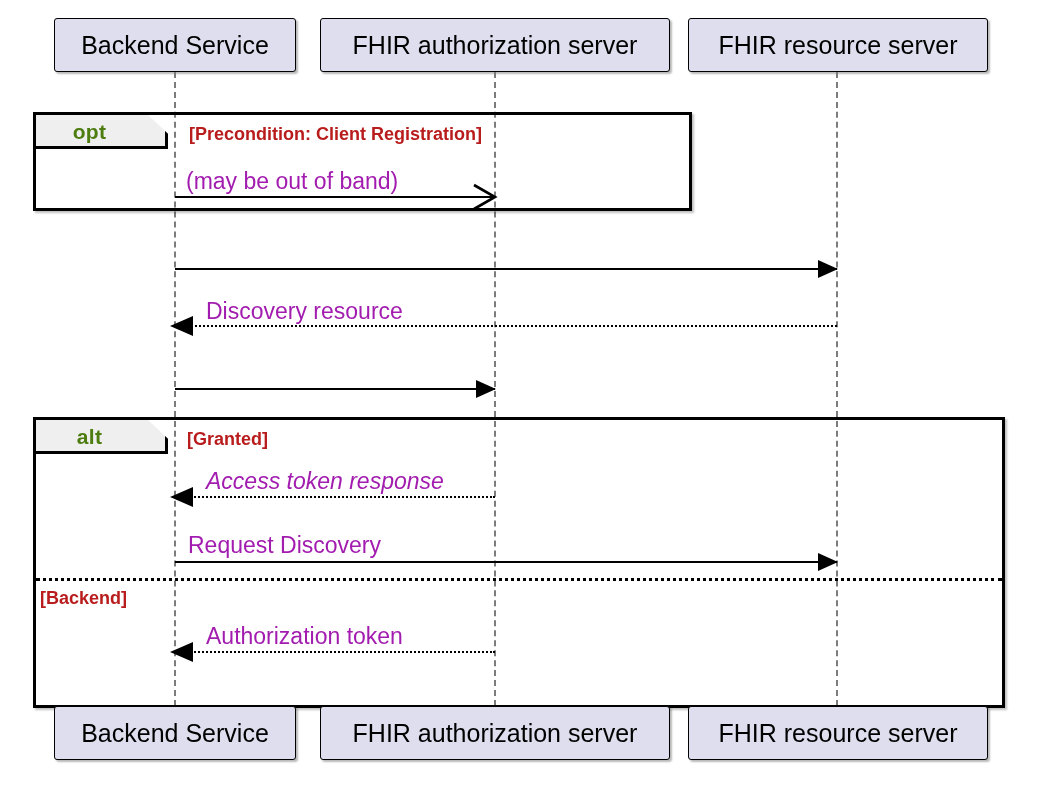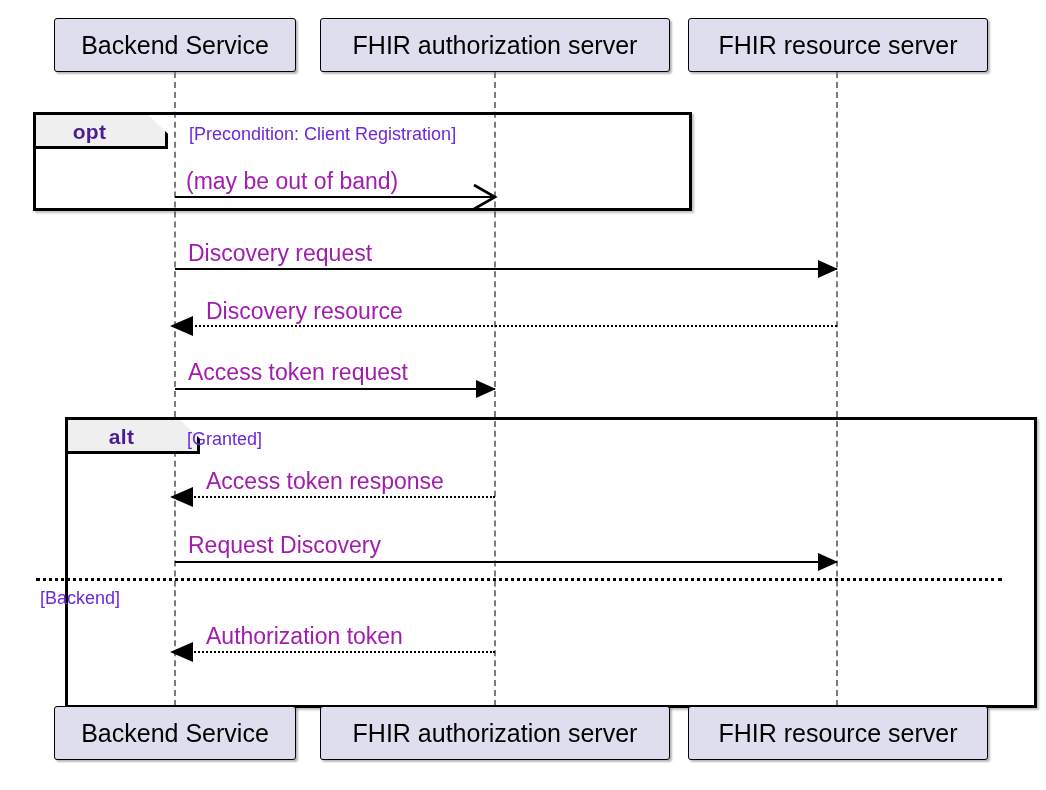--- a/index.html
+++ b/index.html
@@ -70,28 +70,28 @@
     top: 0;
     width: 100%;
     height: 34px;
     display: flex;
     align-items: center;
     justify-content: center;
     padding-right: 22px;
     box-sizing: border-box;
     font-size: 21px;
     font-weight: bold;
-    color: #4c1d95;
+    color: #4d7c0f;
     letter-spacing: 0.3px;
   }
   .frag-guard {
     position: absolute;
     font-size: 18px;
-    font-weight: normal;
-    color: #6d28d9;
+    font-weight: bold;
+    color: #b91c1c;
     white-space: nowrap;
   }
   .frag-divider {
     position: absolute;
     height: 0;
     border-top: 3px dotted #000000;
   }
 
   
   .msg-line {
@@ -150,45 +150,43 @@
     </div>
   </div>
   <div class="frag-guard" style="left:189px; top:124px;">[Precondition: Client Registration]</div>
 
   <div class="msg-label" style="left:186px; top:170px;">(may be out of band)</div>
   <div class="msg-line solid" style="left:175px; top:196px; width:320px;"></div>
   <svg class="arrow-open-right" style="left:472px; top:182px;" width="26" height="30" viewBox="0 0 26 30">
     <polyline points="2,3 23,15 2,27" fill="none" stroke="#000000" stroke-width="2.6"></polyline>
   </svg>
 
-  <div class="msg-label" style="left:188px; top:242px;">Discovery request</div>
   <div class="msg-line solid" style="left:175px; top:268px; width:662px;"></div>
   <div class="arrowhead right open" style="left:818px; top:260px;"></div>
 
   <div class="msg-label" style="left:206px; top:300px;">Discovery resource</div>
   <div class="msg-line dotted" style="left:175px; top:325px; width:662px;"></div>
   <svg style="position:absolute; left:170px; top:315px;" width="24" height="22" viewBox="0 0 24 22">
     <polygon points="0,11 23,1 23,21" fill="#000000"></polygon>
   </svg>
 
-  <div class="msg-label" style="left:188px; top:361px;">Access token request</div>
   <div class="msg-line solid" style="left:175px; top:388px; width:320px;"></div>
   <div class="arrowhead right open" style="left:476px; top:380px;"></div>
 
-  <div class="fragment" style="left:33px; top:417px; width:972px; height:291px;margin-left:32px;">
+  <div class="fragment" style="left:33px; top:417px; width:972px; height:291px;">
     <div class="frag-tab" style="width:132px;">
       <div class="frag-tab-label">alt</div>
     </div>
   </div>
   <div class="frag-guard" style="left:187px; top:429px;">[Granted]</div>
 
   <div class="frag-divider" style="left:36px; top:578px; width:966px;"></div>
   <div class="frag-guard" style="left:40px; top:588px;">[Backend]</div>
 
-  <div class="msg-label" style="left:206px; top:470px;">Access token response</div>
+  <div class="msg-label" style="left:206px; top:470px;font-style:italic;">Access token response</div>
   <div class="msg-line dotted" style="left:175px; top:496px; width:320px;"></div>
   <svg style="position:absolute; left:170px; top:486px;" width="24" height="22" viewBox="0 0 24 22">
     <polygon points="0,11 23,1 23,21" fill="#000000"></polygon>
   </svg>
 
   <div class="msg-label" style="left:188px; top:534px;">Request Discovery</div>
   <div class="msg-line solid" style="left:175px; top:561px; width:662px;"></div>
   <div class="arrowhead right open" style="left:818px; top:553px;"></div>
 
   <div class="msg-label" style="left:206px; top:625px;">Authorization token</div>

